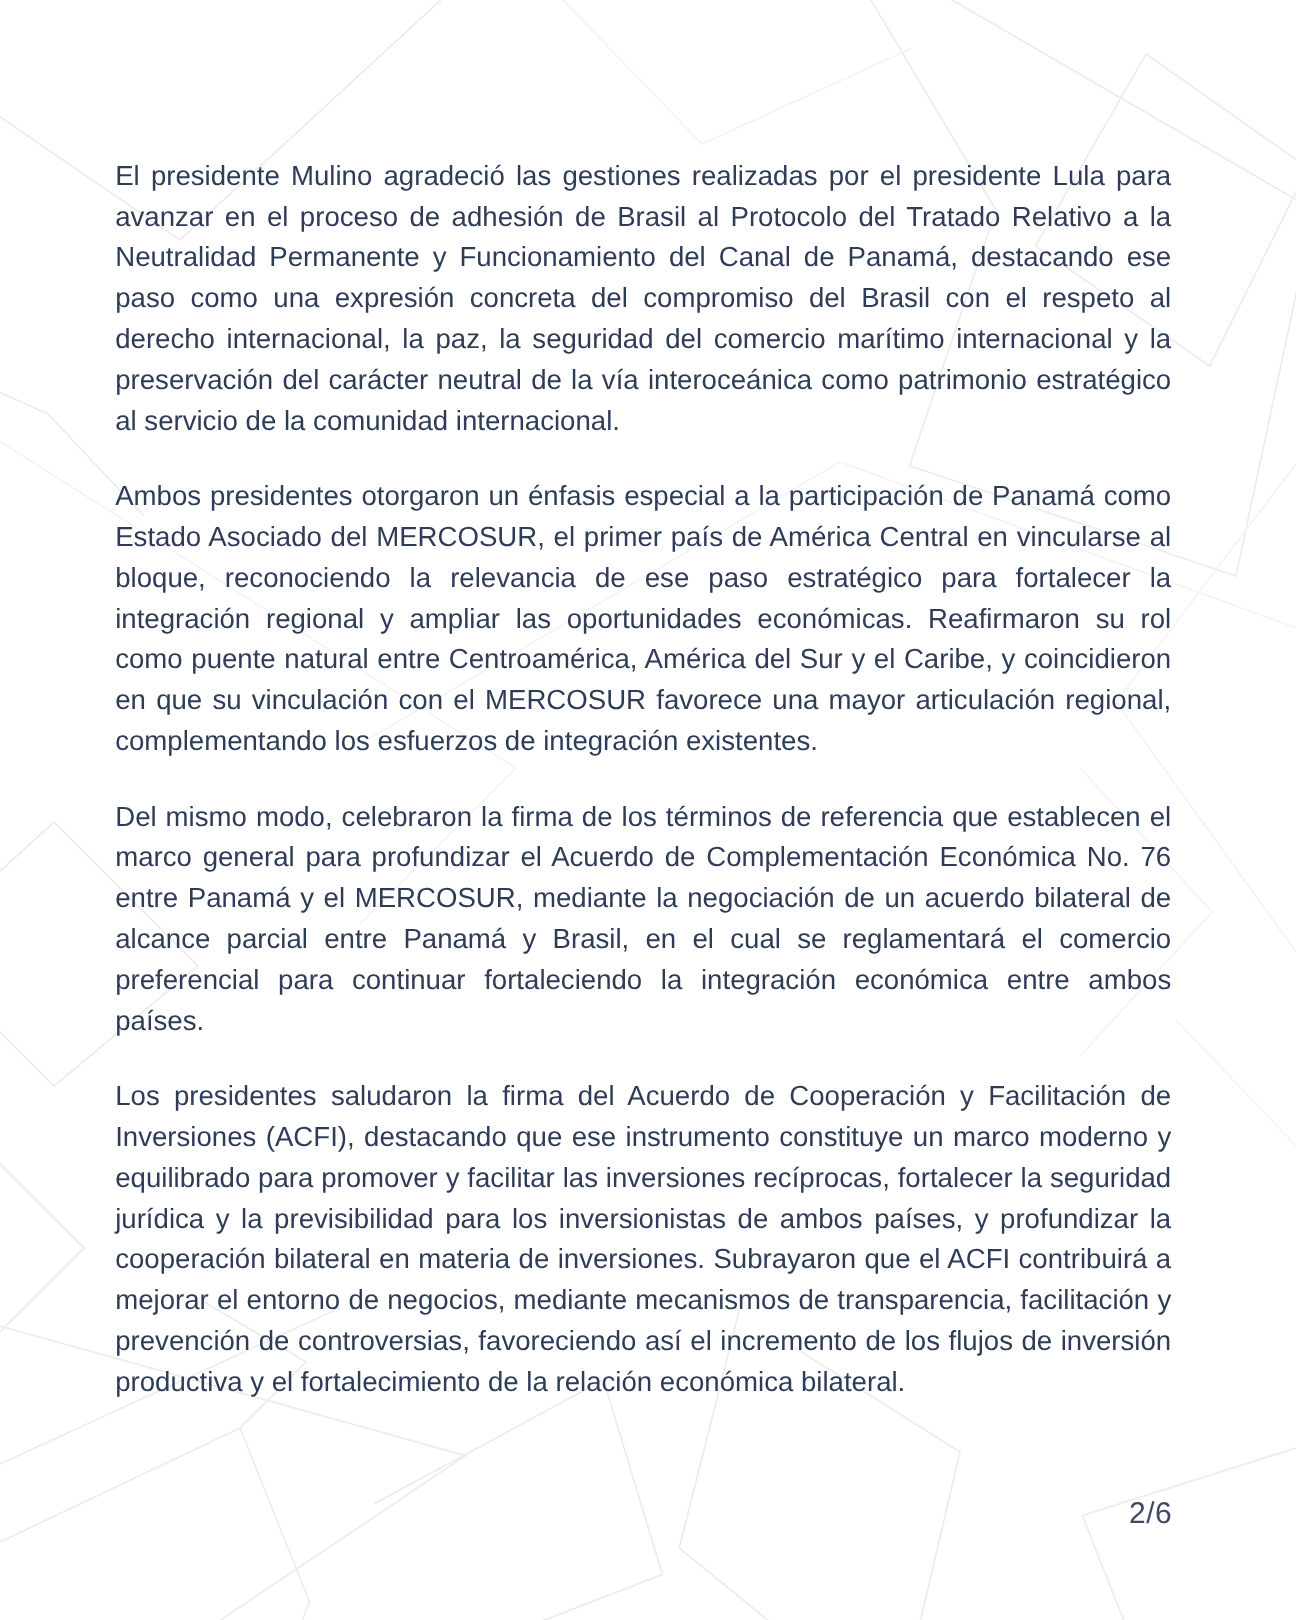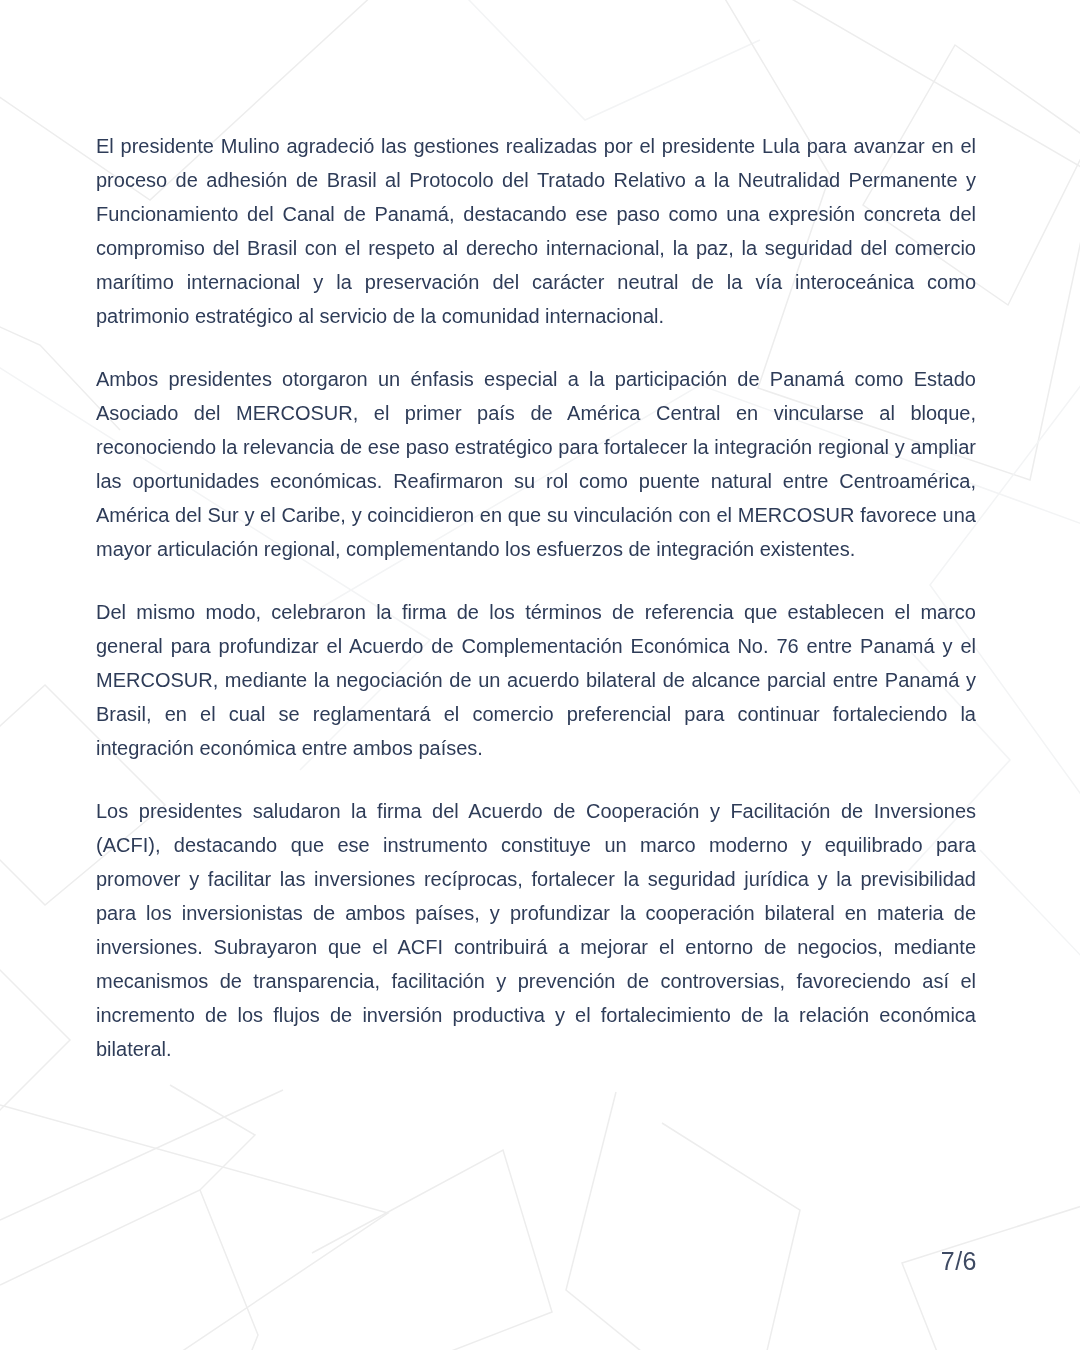--- a/index.html
+++ b/index.html
@@ -40,21 +40,21 @@
   .bg-pattern path.faint {
     stroke: var(--pattern-line-faint);
   }
   .content {
     position: absolute;
     left: 96px;
     top: 129px;
     width: 880px;
     z-index: 1;
     color: var(--text);
-    font-size: 20px;
+    font-size: 23px;
     line-height: 34px;
     text-align: justify;
     text-justify: inter-word;
   }
   .content p {
     margin: 0 0 29px 0;
   }
   .page-indicator {
     position: absolute;
     right: 103px;
@@ -102,15 +102,15 @@
     <path class="faint" d="M 980 850 L 1085 960"></path>
   </svg>
 
   <div class="content">
     <p>El presidente Mulino agradeció las gestiones realizadas por el presidente Lula para avanzar en el proceso de adhesión de Brasil al Protocolo del Tratado Relativo a la Neutralidad Permanente y Funcionamiento del Canal de Panamá, destacando ese paso como una expresión concreta del compromiso del Brasil con el respeto al derecho internacional, la paz, la seguridad del comercio marítimo internacional y la preservación del carácter neutral de la vía interoceánica como patrimonio estratégico al servicio de la comunidad internacional.</p>
     <p>Ambos presidentes otorgaron un énfasis especial a la participación de Panamá como Estado Asociado del MERCOSUR, el primer país de América Central en vincularse al bloque, reconociendo la relevancia de ese paso estratégico para fortalecer la integración regional y ampliar las oportunidades económicas. Reafirmaron su rol como puente natural entre Centroamérica, América del Sur y el Caribe, y coincidieron en que su vinculación con el MERCOSUR favorece una mayor articulación regional, complementando los esfuerzos de integración existentes.</p>
     <p>Del mismo modo, celebraron la firma de los términos de referencia que establecen el marco general para profundizar el Acuerdo de Complementación Económica No. 76 entre Panamá y el MERCOSUR, mediante la negociación de un acuerdo bilateral de alcance parcial entre Panamá y Brasil, en el cual se reglamentará el comercio preferencial para continuar fortaleciendo la integración económica entre ambos países.</p>
     <p>Los presidentes saludaron la firma del Acuerdo de Cooperación y Facilitación de Inversiones (ACFI), destacando que ese instrumento constituye un marco moderno y equilibrado para promover y facilitar las inversiones recíprocas, fortalecer la seguridad jurídica y la previsibilidad para los inversionistas de ambos países, y profundizar la cooperación bilateral en materia de inversiones. Subrayaron que el ACFI contribuirá a mejorar el entorno de negocios, mediante mecanismos de transparencia, facilitación y prevención de controversias, favoreciendo así el incremento de los flujos de inversión productiva y el fortalecimiento de la relación económica bilateral.</p>
   </div>
 
-  <div class="page-indicator">7/6</div>
+  <div class="page-indicator">2/6</div>
 
 </div>
 
 </body></html>

